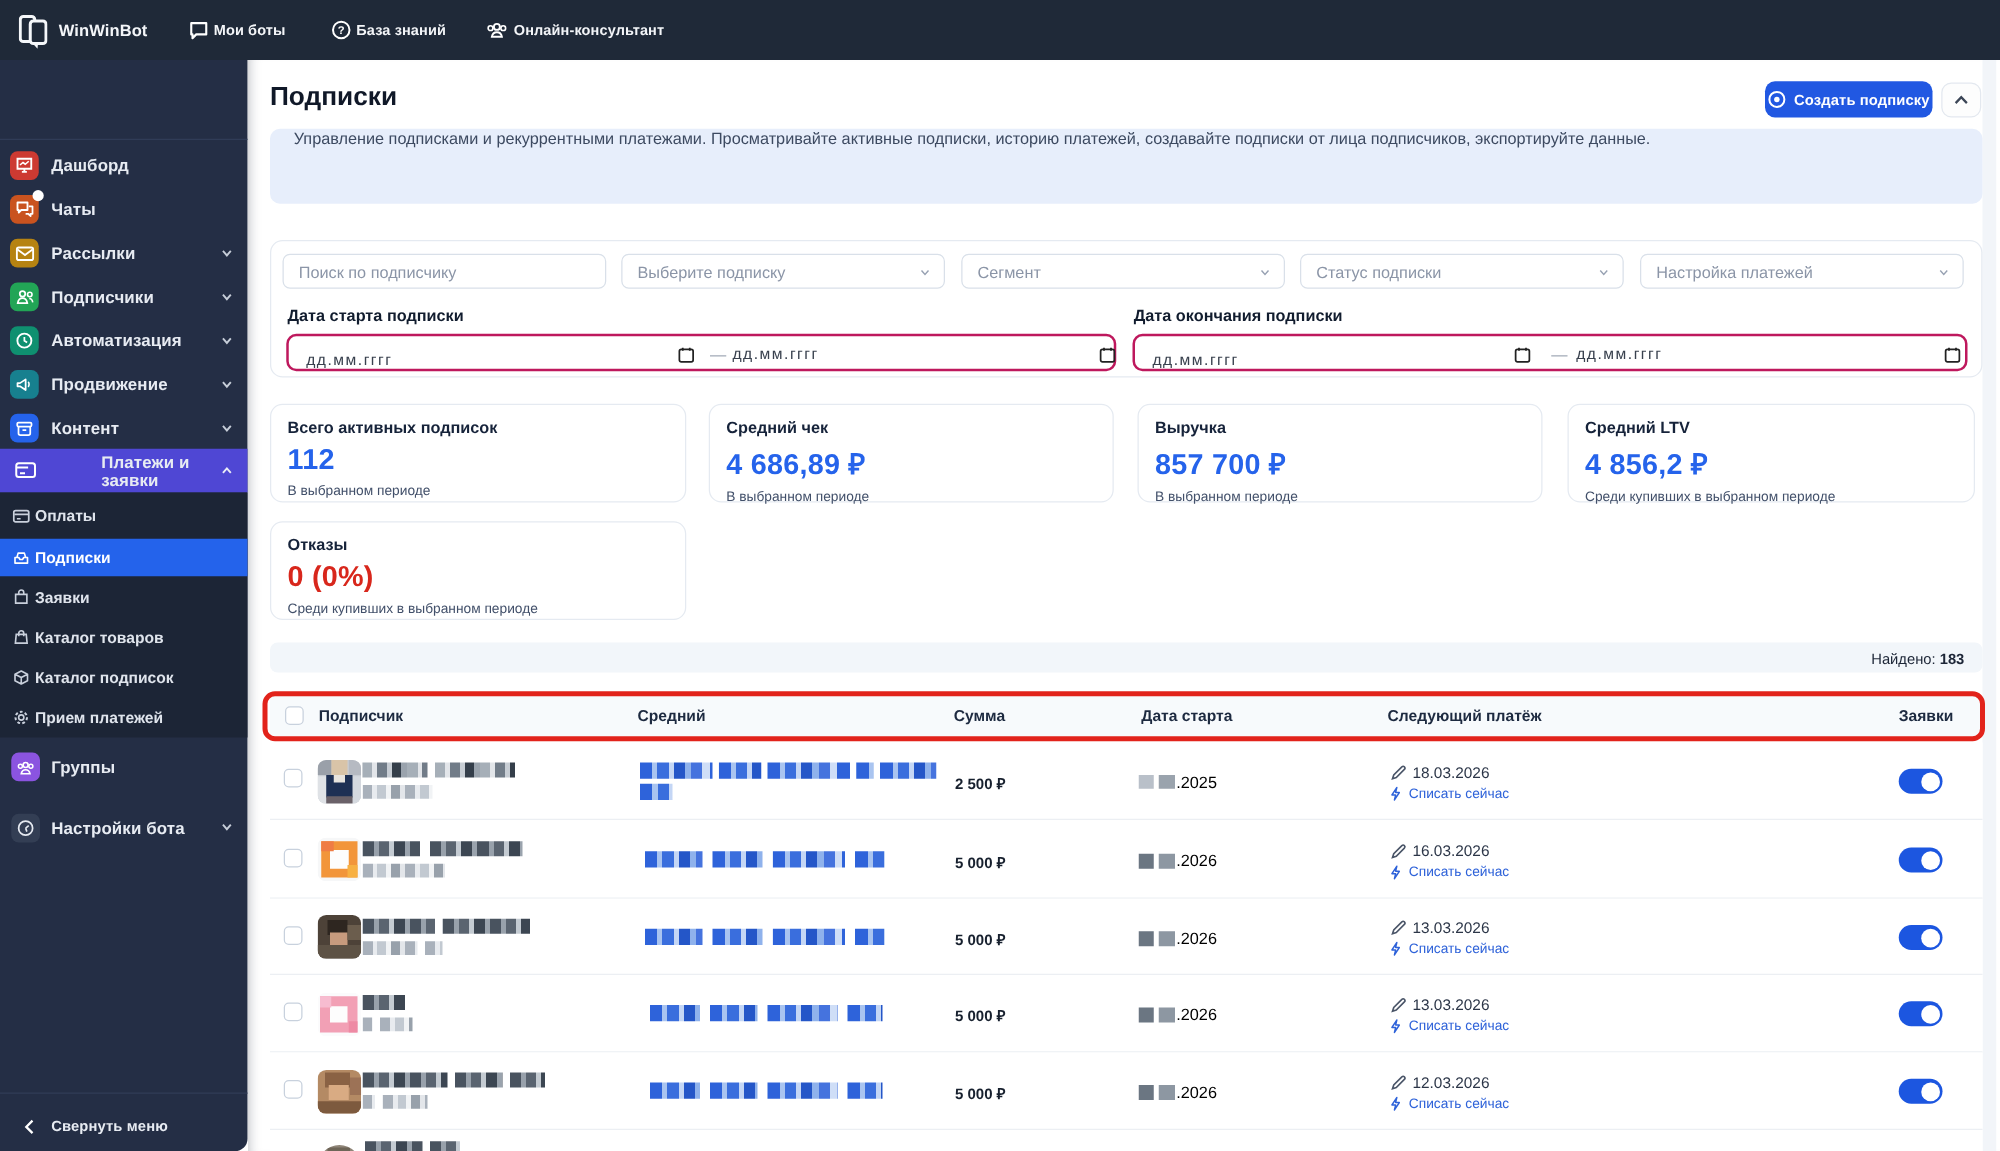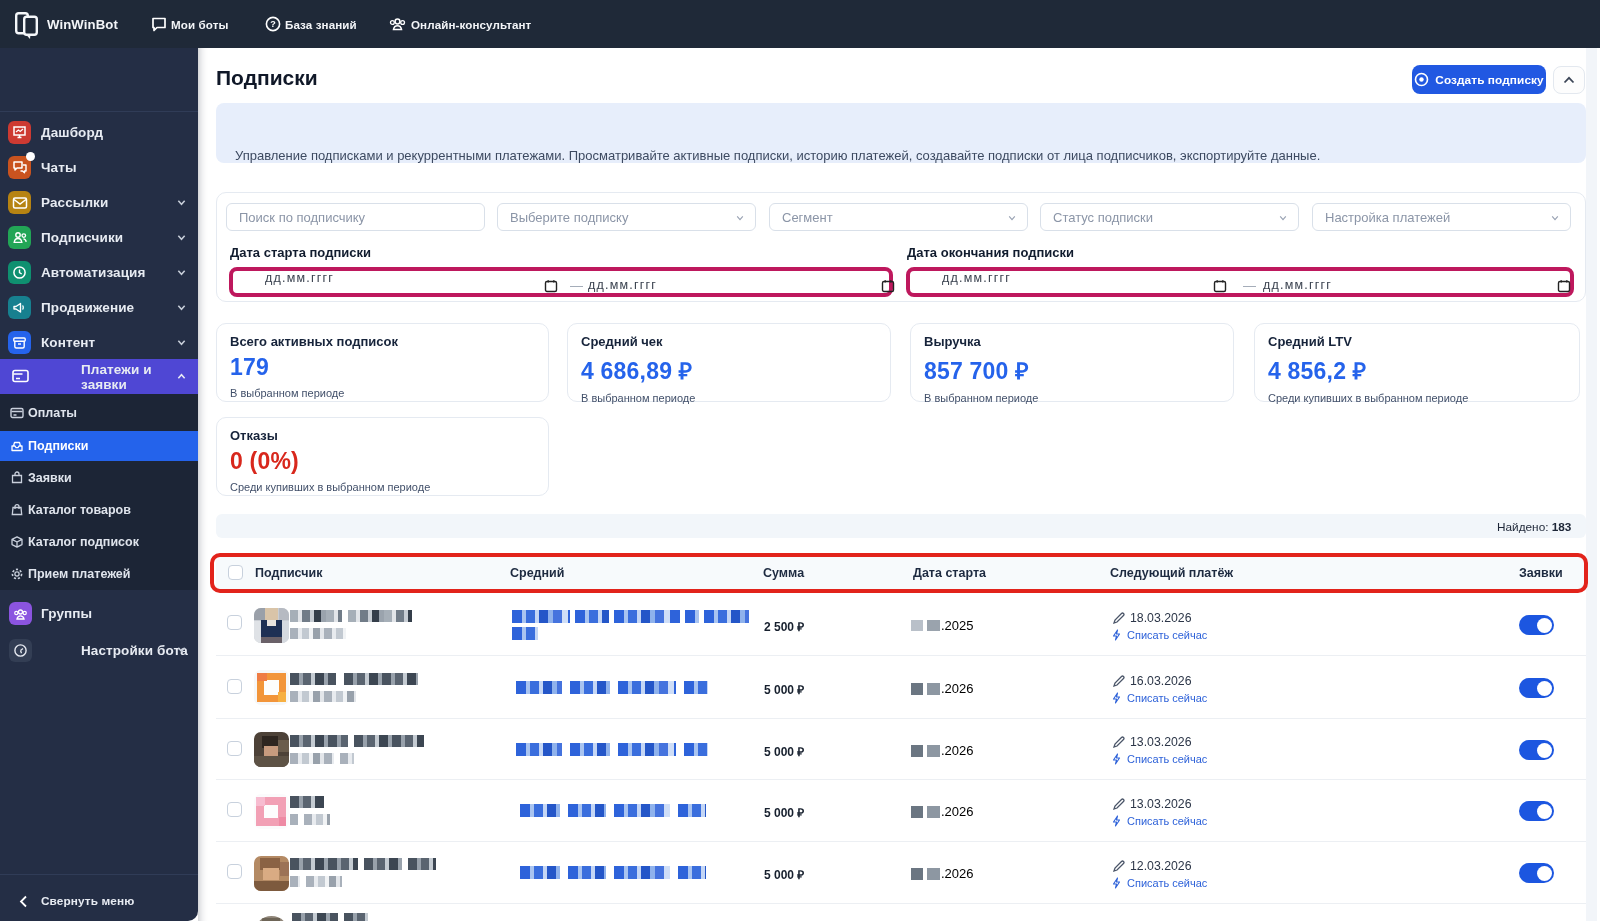--- a/index.html
+++ b/index.html
@@ -25,31 +25,31 @@
   
   #main { position:absolute; left:198px; top:48px; width:1402px; height:873px; background:#ffffff; z-index:10; box-shadow: inset 10px 0 10px -10px rgba(15,23,42,.35); }
   #rightstrip { position:absolute; left:1388px; top:0; width:11px; height:873px; background:#f2f5f9; }
   h1.title { position:absolute; left:18px; top:18px; font-size:21px; font-weight:700; color:#101828; }
   .btn-create { position:absolute; left:1214px; top:17px; width:134px; height:29px; background:#2158e2;
     border-radius:8px; color:#fff; font-size:11.8px; font-weight:700; display:flex; align-items:center;
     justify-content:center; gap:6px; white-space:nowrap; letter-spacing:.1px; }
   .btn-sq { position:absolute; left:1355px; top:18px; width:32px; height:28px; background:#fdfdfd;
     border:1px solid #e3e8ef; border-radius:8px; display:flex; align-items:center; justify-content:center; }
   .banner { position:absolute; left:18px; top:55px; width:1370px; height:60px; background:#e7eefb;
-    border-radius:8px; display:flex; align-items:flex-end; }
+    border-radius:8px; display:flex; align-items:flex-start; }
   .banner span { margin-left:19px; font-size:13px; color:#3d4a61; }
   .filters { position:absolute; left:18px; top:144px; width:1370px; height:110px; background:#fff;
     border:1px solid #e5eaf1; border-radius:10px; }
   .f-input { position:absolute; top:10px; height:28px; border:1px solid #d9e0e9; border-radius:6px;
     background:#fff; display:flex; align-items:center; }
   .f-input span { margin-left:12px; font-size:13px; color:#8b95a7; }
   .f-chev { position:absolute; right:11px; top:10px; width:8px; height:8px; }
   .f-label { position:absolute; top:52px; font-size:13px; font-weight:700; color:#111c2e; }
-  .d-range { position:absolute; top:74px; height:30px; border:4px solid #be185d; border-radius:8px;
-    background:#fff; display:flex; align-items:flex-start;padding-left:18px; }
+  .d-range { position:absolute; top:74px; height:30px; border:2px solid #be185d; border-radius:8px;
+    background:#fff; display:flex; align-items:flex-end; }
   .ddate { font-size:12.5px; color:#39414e; letter-spacing:1.2px; }
   .d-dash { color:#9aa3b0; font-size:13px; }
   
   .card { position:absolute; background:#fff; border:1px solid #e5eaf1; border-radius:10px; padding:10px 13px 0 13px; }
   .card .lab { font-size:13px; font-weight:700; color:#16233a; }
   .card .num { margin-top:5px; font-size:23px; font-weight:700; color:#2563eb; letter-spacing:.2px; }
   .card .num.red { color:#d8271c; }
   .card .sub { margin-top:6px; font-size:11px; color:#42506a; }
   
   .band { position:absolute; left:18px; top:466px; width:1370px; height:24px; background:#f2f6fa; border-radius:6px; }
@@ -253,21 +253,21 @@
       <svg width="15" height="14" viewBox="0 0 15 14">
           <circle cx="7.5" cy="5" r="2" fill="none" stroke="#fff" stroke-width="1.3"></circle>
           <circle cx="3.3" cy="6" r="1.6" fill="none" stroke="#fff" stroke-width="1.2"></circle>
           <circle cx="11.7" cy="6" r="1.6" fill="none" stroke="#fff" stroke-width="1.2"></circle>
           <path d="M4 12c.4-2 1.8-3.2 3.5-3.2S10.6 10 11 12z" fill="none" stroke="#fff" stroke-width="1.3"></path>
         </svg>
     </div>
       <span class="mlabel">Группы</span>
   </div>
 
-  <div class="mitem" style="top:584px;height:36px;padding-left:40px;">
+  <div class="mitem" style="top:596px;height:36px;">
     <div class="micon" style="left:9px;top:7px;width:23px;height:23px;background:#333e54;">
       <svg width="15" height="15" viewBox="0 0 15 15">
           <circle cx="7.5" cy="7.5" r="5.6" fill="none" stroke="#e6eaf1" stroke-width="1.4"></circle>
           <path d="M7.5 7.5L10 5.5M7.5 7.5l1 2.8" fill="none" stroke="#e6eaf1" stroke-width="1.3"></path>
         </svg>
     </div>
       <span class="mlabel">Настройки бота</span>
     <svg class="chev" style="transform:translateY(-55%)" viewBox="0 0 10 10">
         <path d="M1.5 3l3.5 4 3.5-4" fill="none" stroke="#c6cdd8" stroke-width="1.7"></path>
       </svg>
@@ -353,21 +353,21 @@
       <span class="ddate" style="position:absolute;left:353px;top:7px;">дд.мм.гггг</span>
       <svg class="abs" style="left:647px;top:8px;" width="14" height="14" viewBox="0 0 14 14">
           <rect x="1.5" y="2.5" width="11" height="10" rx="1.5" fill="none" stroke="#222" stroke-width="1.4"></rect>
           <path d="M4.2 1.2v2.4M9.8 1.2v2.4" stroke="#222" stroke-width="1.4"></path>
         </svg>
     </div>
   </div>
 
   <div class="card" style="left:18px;top:275px;width:333px;height:79px;">
     <div class="lab">Всего активных подписок</div>
-      <div class="num">179</div>
+      <div class="num">112</div>
       <div class="sub">В выбранном периоде</div>
   </div>
   <div class="card" style="left:369px;top:275px;width:324px;height:79px;">
     <div class="lab">Средний чек</div>
       <div class="num">4 686,89 ₽</div>
       <div class="sub">В выбранном периоде</div>
   </div>
   <div class="card" style="left:712px;top:275px;width:324px;height:79px;">
     <div class="lab">Выручка</div>
       <div class="num">857 700 ₽</div>

